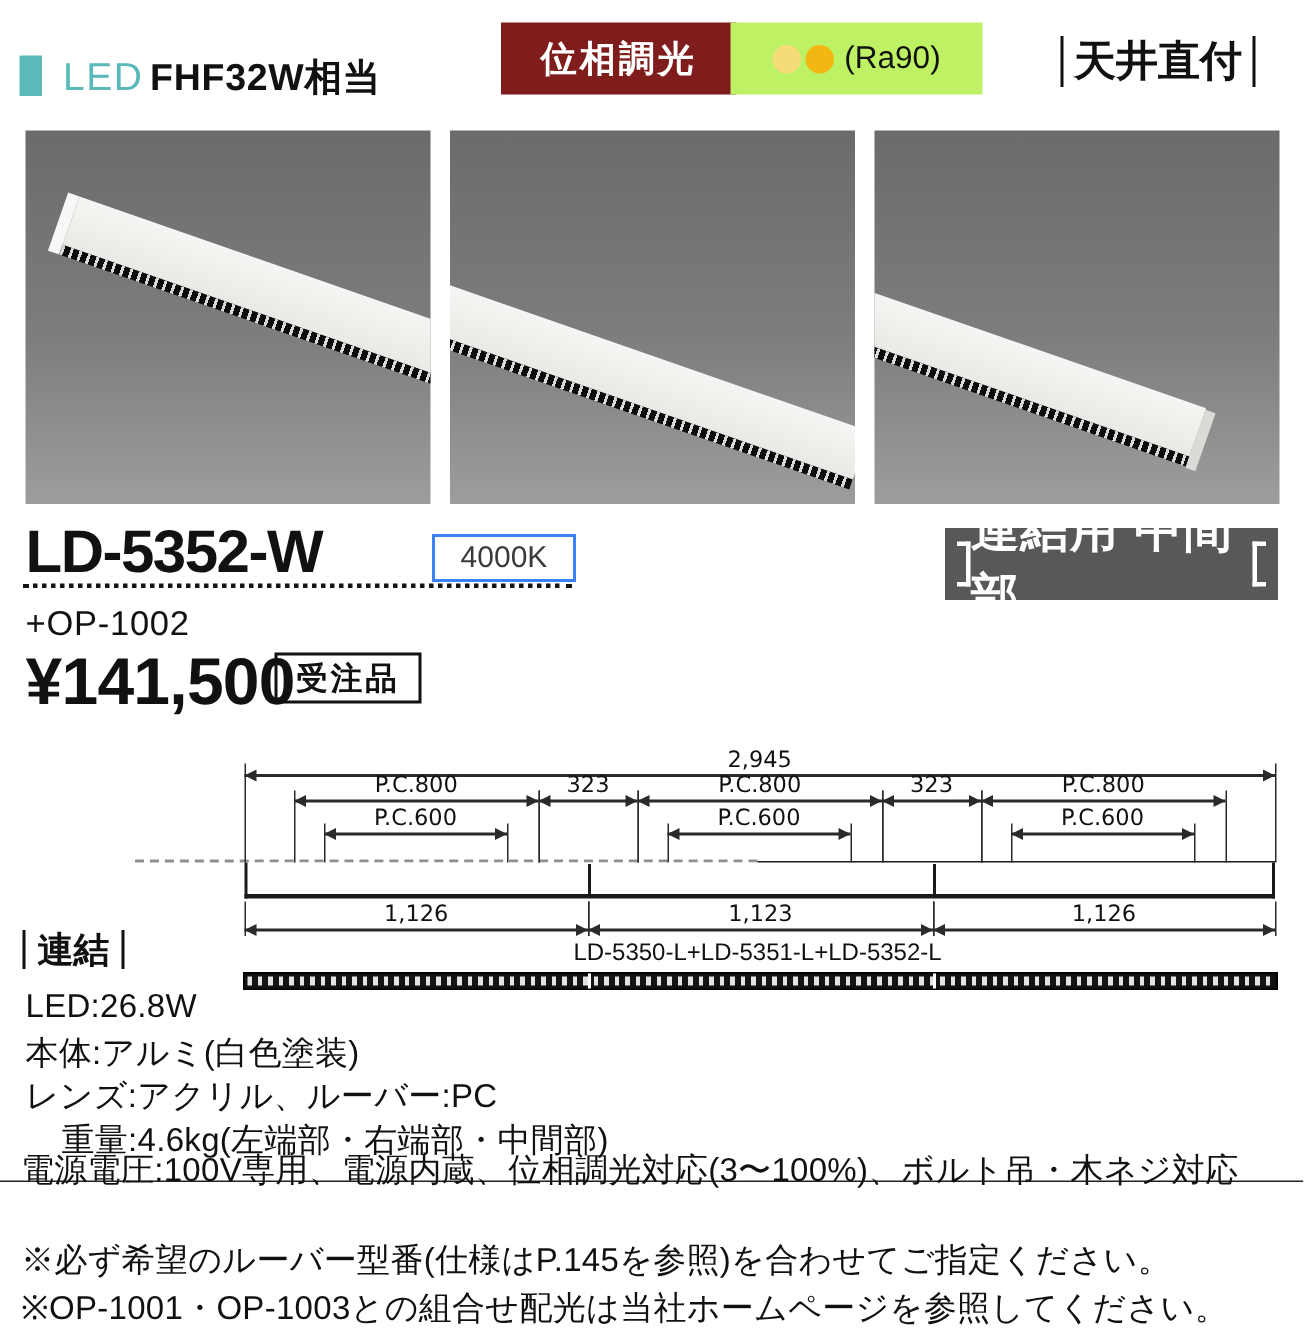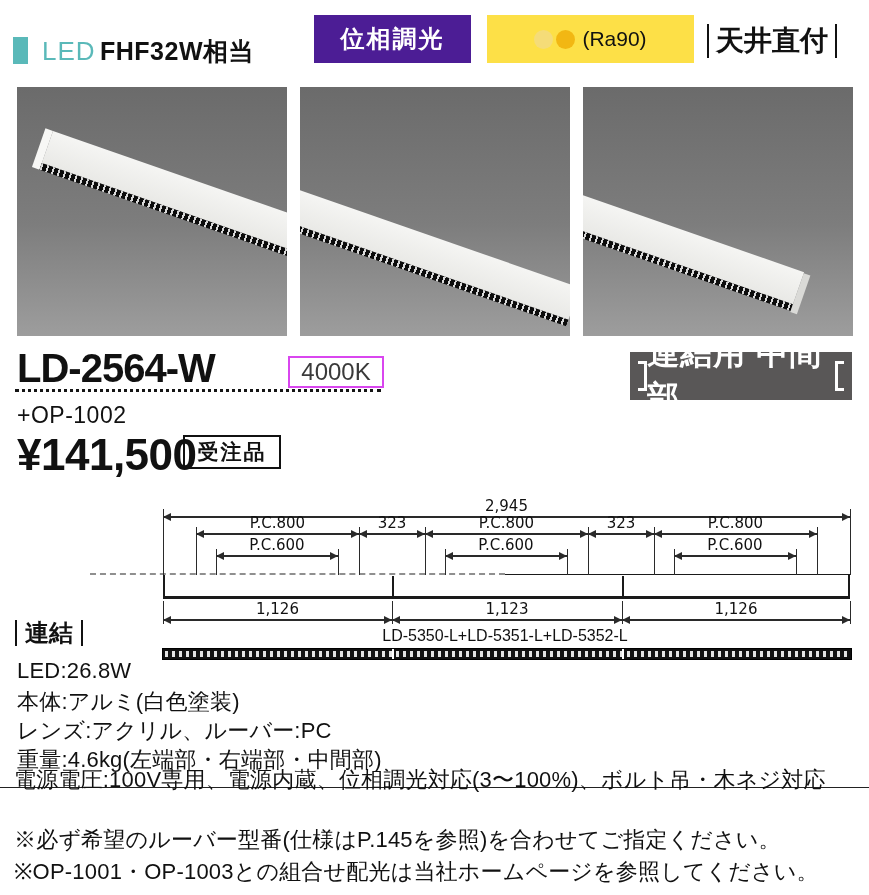--- a/index.html
+++ b/index.html
@@ -6,23 +6,23 @@
   #canvas{
     position:relative;width:869px;height:895px;background:#fff;overflow:hidden;
     font-family:"Liberation Sans",sans-serif;color:#111;
   }
   .abs{position:absolute;}
 
   
   .teal-bar{left:13px;top:37px;width:15px;height:27px;background:#5ab9b9;}
   .led-label{left:42px;top:36px;font-size:26px;color:#5ab9b9;letter-spacing:1px;}
   .equiv-label{left:100px;top:35px;font-size:25px;font-weight:bold;letter-spacing:.5px;}
-  .badge-dimming{left:314px;top:15px;width:157px;height:48px;background:#4c1d95;color:#fff;
+  .badge-dimming{left:334px;top:15px;width:157px;height:48px;background:#7f1d1d;color:#fff;
     display:flex;align-items:center;justify-content:center;font-size:24px;font-weight:bold;letter-spacing:2px;}
-  .badge-ra{left:487px;top:15px;width:207px;height:48px;background:#fde047;
+  .badge-ra{left:487px;top:15px;width:168px;height:48px;background:#bef264;
     display:flex;align-items:center;justify-content:center;gap:3px;font-size:21px;}
   .dot{width:19px;height:19px;border-radius:50%;}
   .dot-light{background:#f5dc78;}
   .dot-dark{background:#f2b713;margin-right:4px;}
   .mount{left:707px;top:22px;display:flex;align-items:center;gap:7px;font-size:28px;font-weight:bold;}
   .vline{width:2px;height:34px;background:#111;}
   .vline-sm{width:2px;height:26px;background:#111;}
 
   
   .panel{position:absolute;top:87px;width:270px;height:249px;overflow:hidden;
@@ -34,22 +34,22 @@
   .p2 .bar{left:-15px;top:98px;width:312px;}
   .p3 .bar{left:-15px;top:103px;width:250px;}
   .louver{position:absolute;left:0;right:0;bottom:-7px;height:7px;background-color:#0c0c0c;
     background-image:repeating-linear-gradient(90deg,rgba(240,240,240,.9) 0 2px,transparent 2px 6px);}
   .p1 .bar::before{content:'';position:absolute;left:-8px;top:0;width:8px;height:41px;background:#f7f7f5;}
   .p3 .bar::after{content:'';position:absolute;right:-7px;top:1px;width:7px;height:41px;background:#dadad7;}
 
   
   .model{left:17px;top:346px;font-size:40px;font-weight:800;letter-spacing:-1px;}
   .dotted{left:15px;top:389px;width:366px;height:0;border-top:3px dotted #151515;}
-  .temp-box{left:288px;top:356px;width:92px;height:28px;border:2px solid #d946ef;
-    display:flex;align-items:center;justify-content:center;font-size:24px;color:#3a3a3a;}
+  .temp-box{left:288px;top:356px;width:92px;height:28px;border:2px solid #3b82f6;
+    display:flex;align-items:center;justify-content:center;font-size:20px;color:#3a3a3a;}
   .type-badge{left:630px;top:352px;width:222px;height:48px;background:#595757;color:#fff;
     display:flex;align-items:center;justify-content:space-between;padding:0 8px;box-sizing:border-box;}
   .type-badge .txt{font-size:32px;font-weight:bold;letter-spacing:1px;}
   .bk{width:10px;height:30px;border:3px solid #fff;box-sizing:border-box;}
   .bk-l{border-left:none;}
   .bk-r{border-right:none;}
   .option{left:17px;top:402px;font-size:23px;letter-spacing:.5px;}
   .price{left:17px;top:430px;font-size:44px;font-weight:800;letter-spacing:-.5px;}
   .order-box{left:183px;top:435px;width:94px;height:30px;border:2px solid #111;
     display:flex;align-items:center;justify-content:center;font-size:21px;font-weight:bold;letter-spacing:2px;}
@@ -109,21 +109,21 @@
     <div class="bar">
         <div class="louver"></div>
       </div>
   </div>
   <div class="panel p3">
     <div class="bar">
         <div class="louver"></div>
       </div>
   </div>
 
-  <div class="abs model">LD-2564-W</div>
+  <div class="abs model">LD-5352-W</div>
   <div class="abs dotted"></div>
   <div class="abs temp-box">4000K</div>
   <div class="abs type-badge">
     <span class="bk bk-l"></span>
     <span class="txt">連結用 中間部</span>
     <span class="bk bk-r"></span>
   </div>
   <div class="abs option">+OP-1002</div>
   <div class="abs price">¥141,500</div>
   <div class="abs order-box">受注品</div>
@@ -215,20 +215,20 @@
     </div>
 
   <div class="abs conn">
     <span class="vline-sm"></span>
     <span>連結</span>
     <span class="vline-sm"></span>
   </div>
   <div class="abs spec-line" style="top:658px;">LED:26.8W</div>
   <div class="abs spec-line" style="top:716px;">レンズ:アクリル、ルーバー:PC</div>
   <div class="abs spec-line" style="top:687px;">本体:アルミ(白色塗装)</div>
-  <div class="abs spec-line" style="top:745px;">重量:4.6kg(左端部・右端部・中間部)</div>
+  <div class="abs spec-line" style="top:745px;margin-left:24px;">重量:4.6kg(左端部・右端部・中間部)</div>
 
   <div class="abs rule"></div>
   <div class="abs note-line" style="top:765px;">電源電圧:100V専用、電源内蔵、位相調光対応(3〜100%)、ボルト吊・木ネジ対応</div>
   <div class="abs note-line" style="top:825px;">※必ず希望のルーバー型番(仕様はP.145を参照)を合わせてご指定ください。</div>
   <div class="abs note-line" style="top:855px;">※OP-1001・OP-1003との組合せ配光は当社ホームページを参照してください。</div>
 
 </div>
 
 </body></html>

